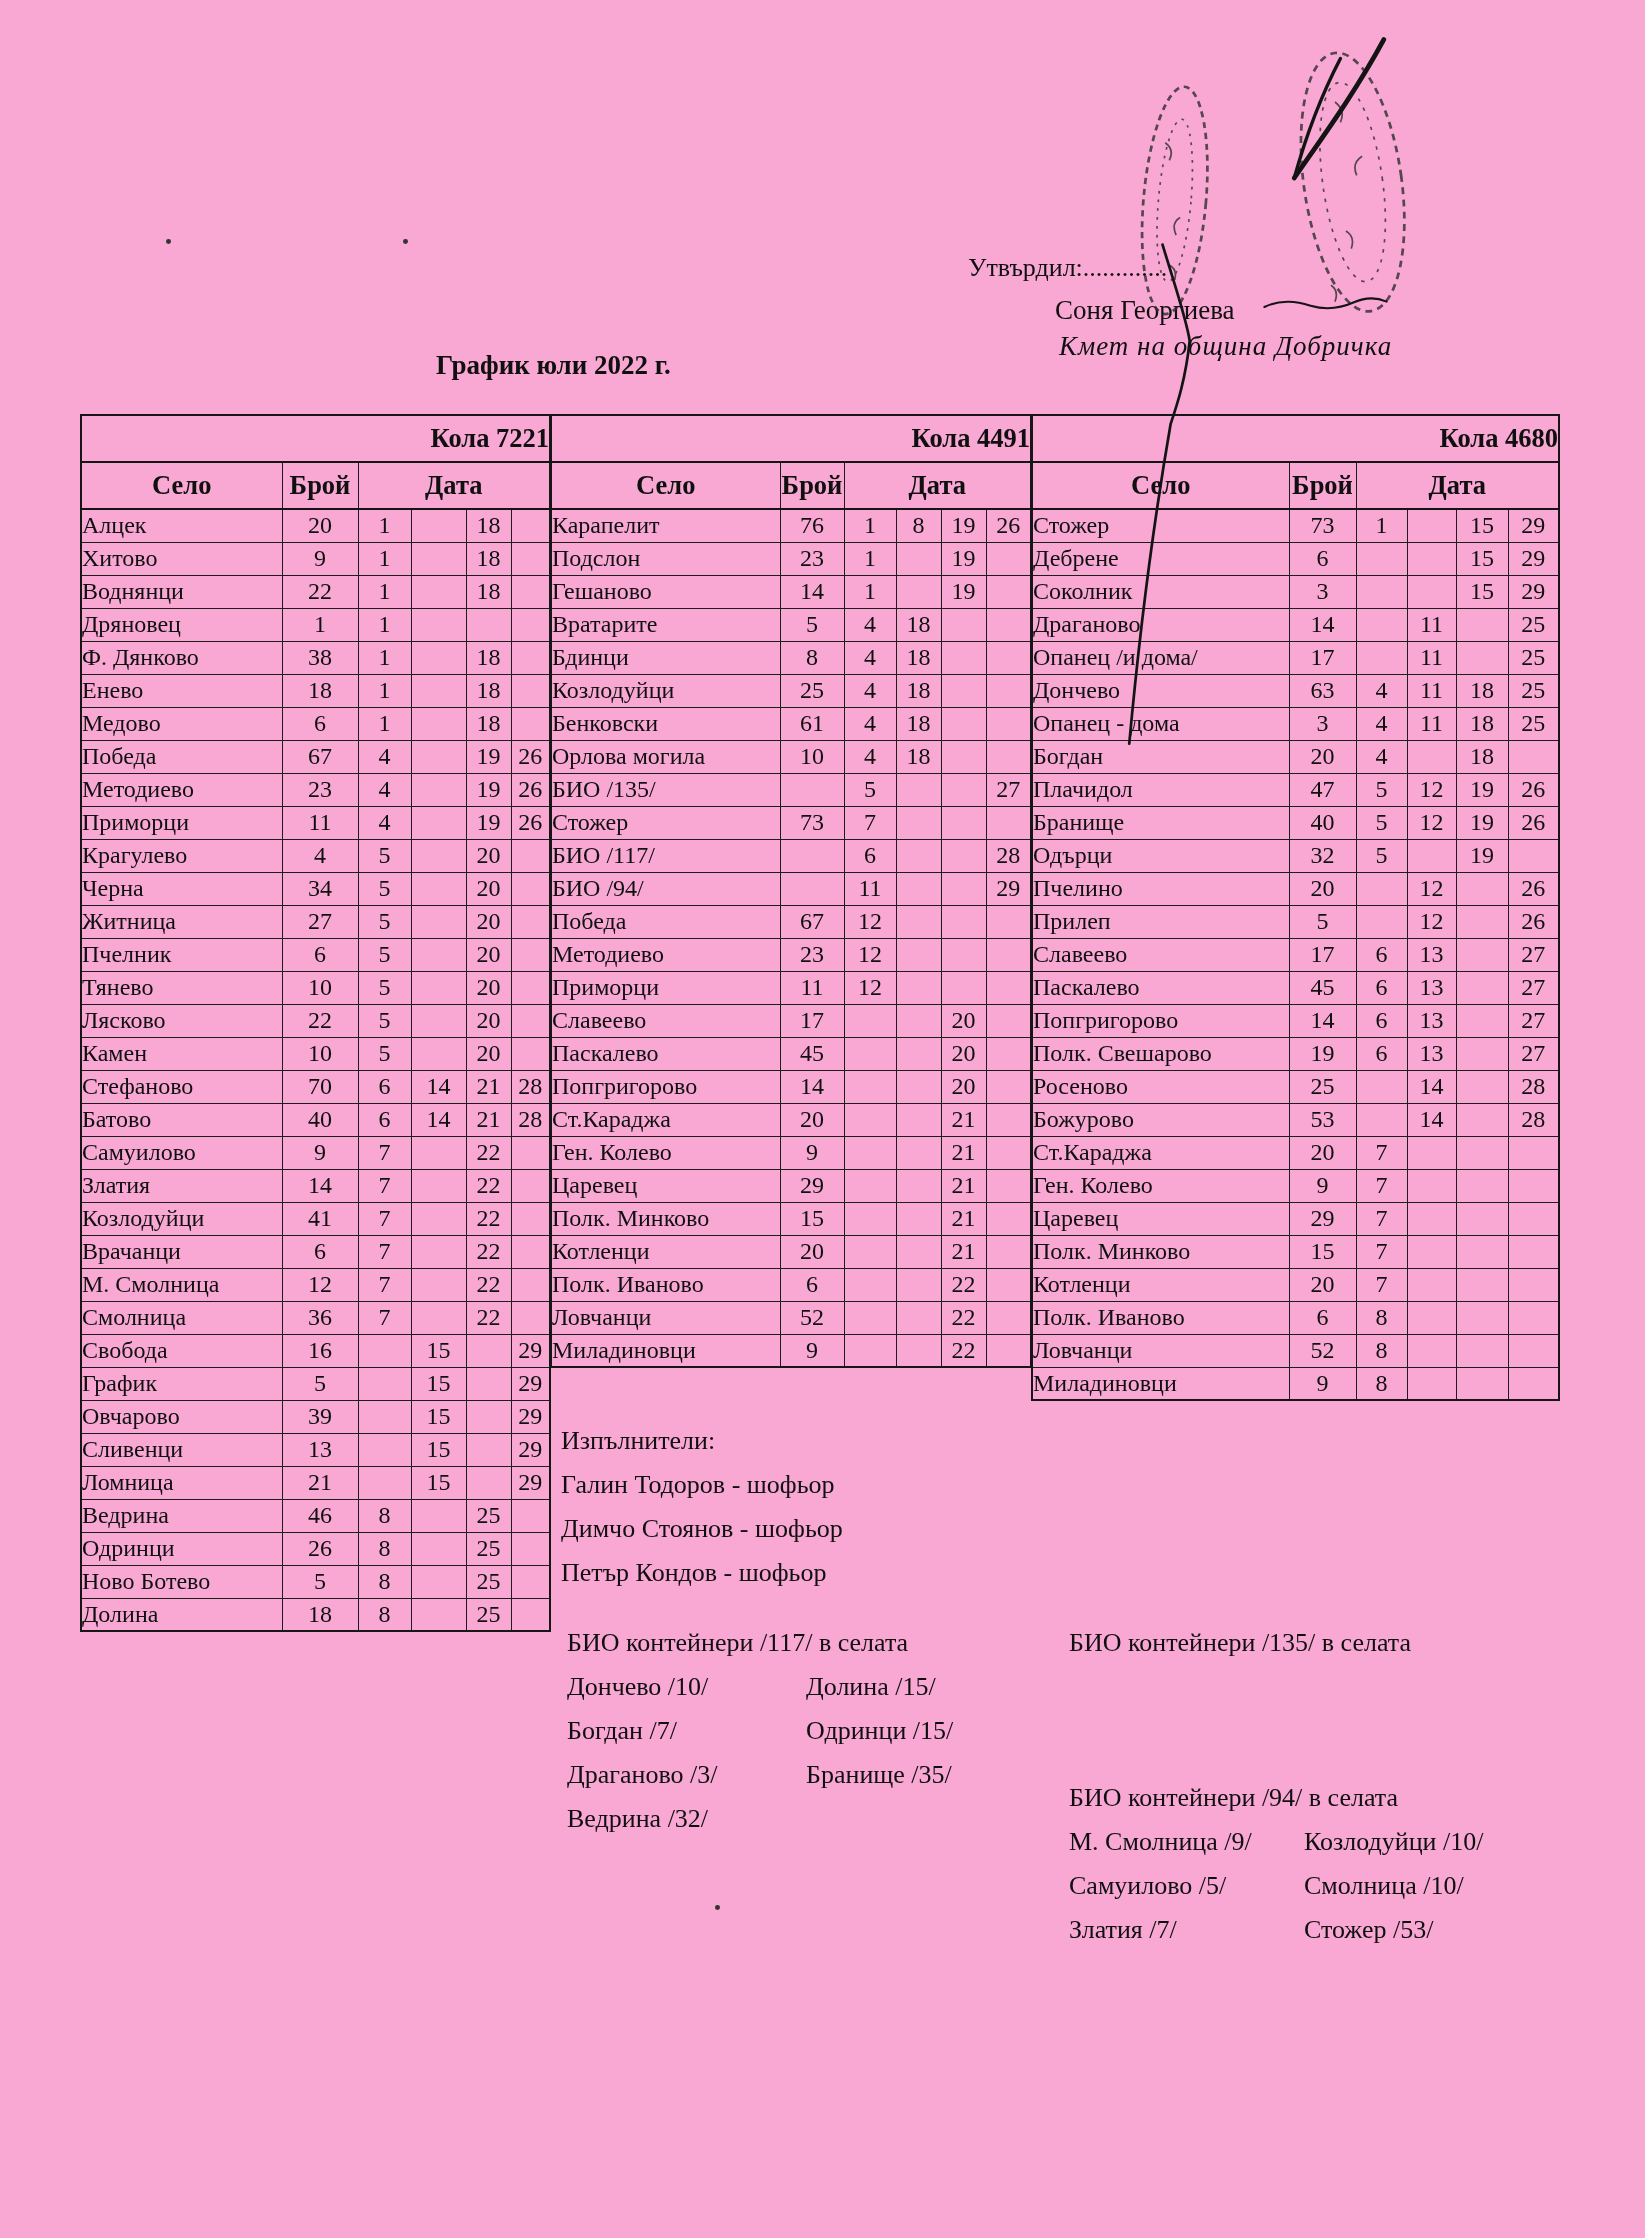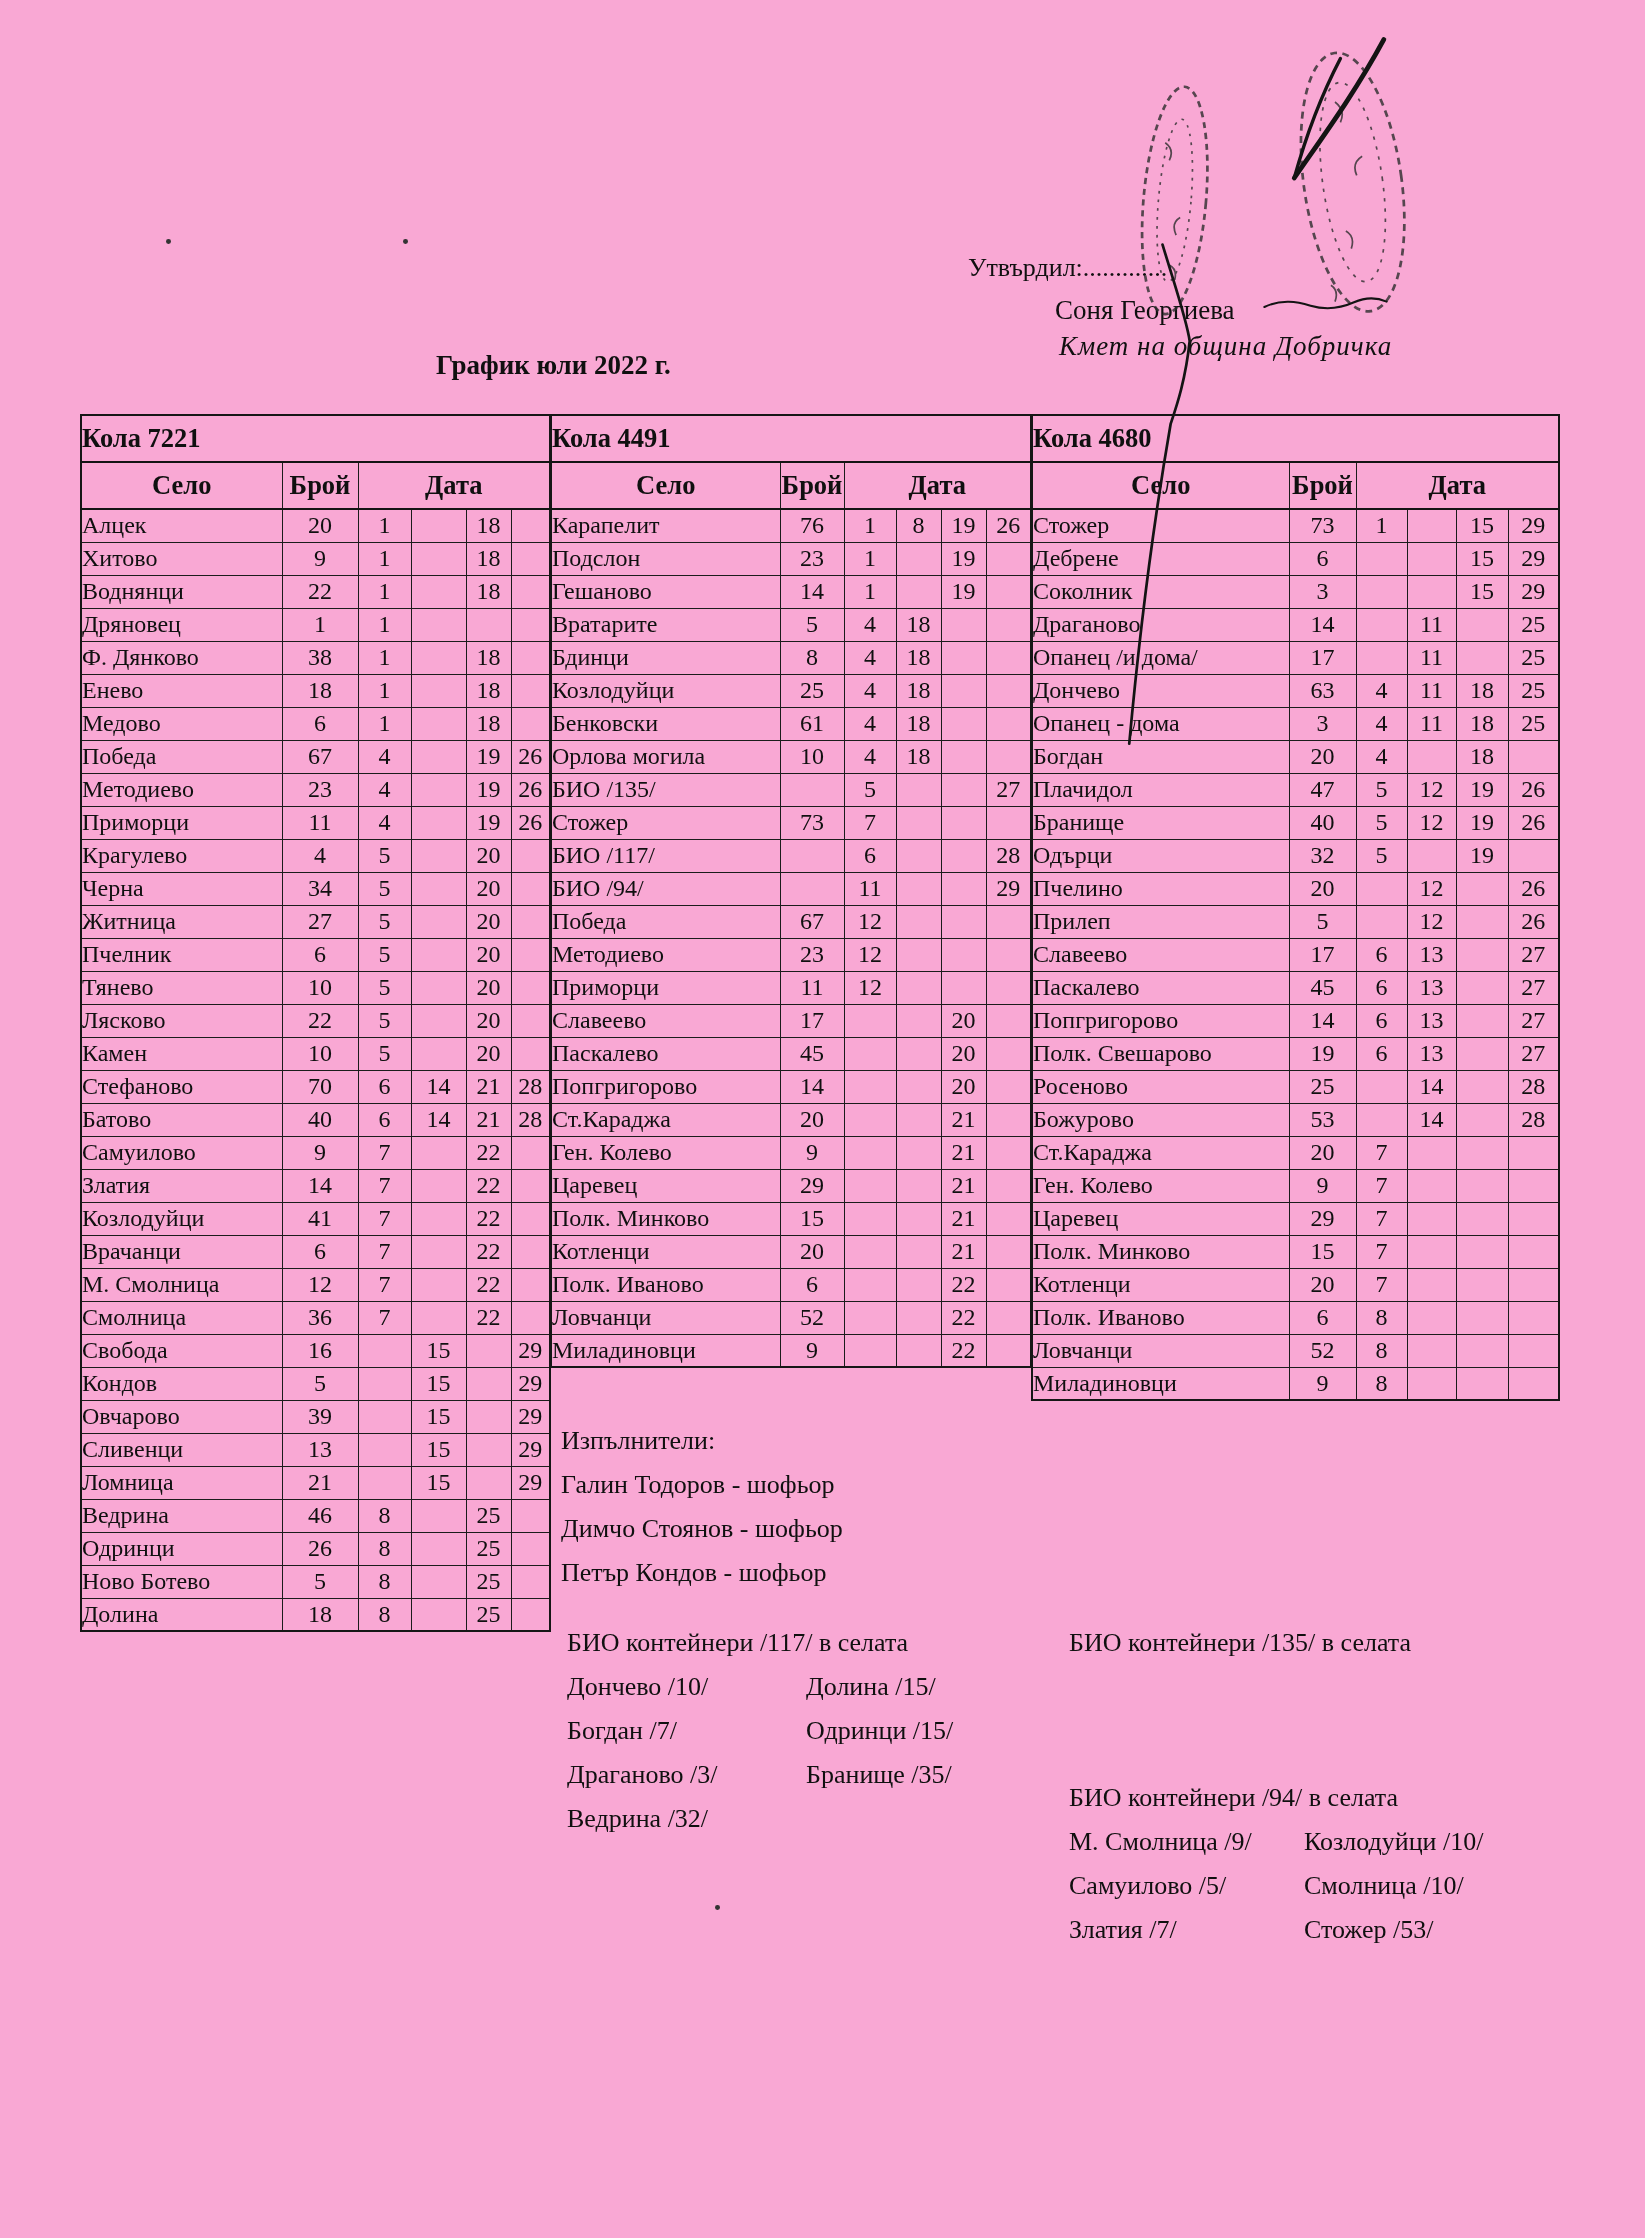--- a/index.html
+++ b/index.html
@@ -7,21 +7,21 @@
         font-family:"Liberation Serif","DejaVu Serif",serif;color:#101010;}
   
   .approve-line{position:absolute;font-size:26px;white-space:nowrap;}
   .approver-name{position:absolute;font-size:27px;white-space:nowrap;}
   .approver-role{position:absolute;font-size:27px;font-style:italic;letter-spacing:1px;white-space:nowrap;}
   .doc-title{position:absolute;font-size:27px;font-weight:bold;white-space:nowrap;}
   
   table.sched{position:absolute;top:414px;border-collapse:collapse;table-layout:fixed;
               border:2px solid #161616;background:transparent;}
   table.sched th,table.sched td{border:1.4px solid #1c1c1c;overflow:hidden;white-space:nowrap;padding:0;}
-  tr.t-title th{height:45px;font-size:26.5px;font-weight:bold;text-align:left;border-bottom:2px solid #141414;}
+  tr.t-title th{height:45px;font-size:26.5px;font-weight:bold;text-align:right;border-bottom:2px solid #141414;}
   tr.t-head th{height:45px;font-size:26.5px;font-weight:bold;text-align:center;border-bottom:2px solid #141414;}
   table.sched tbody tr{height:33px;}
   table.sched td{font-size:24px;line-height:31px;}
   td.v{text-align:left;padding-left:6.8px;}
   td.n{text-align:center;}
   
   .txtblock{position:absolute;font-size:26px;line-height:44px;white-space:nowrap;}
   .txtblock .bh{font-weight:normal;}
   .biogrid{display:grid;grid-auto-rows:44px;}
   .speck{position:absolute;width:4.8px;height:4.8px;border-radius:50%;background:#333;}
@@ -260,21 +260,21 @@
         </tr>
         <tr>
           <td class="v">Свобода</td>
           <td class="n">16</td>
           <td class="n"></td>
           <td class="n">15</td>
           <td class="n"></td>
           <td class="n">29</td>
         </tr>
         <tr>
-          <td class="v">Кондов</td>
+          <td class="v">График</td>
           <td class="n">5</td>
           <td class="n"></td>
           <td class="n">15</td>
           <td class="n"></td>
           <td class="n">29</td>
         </tr>
         <tr>
           <td class="v">Овчарово</td>
           <td class="n">39</td>
           <td class="n"></td>

